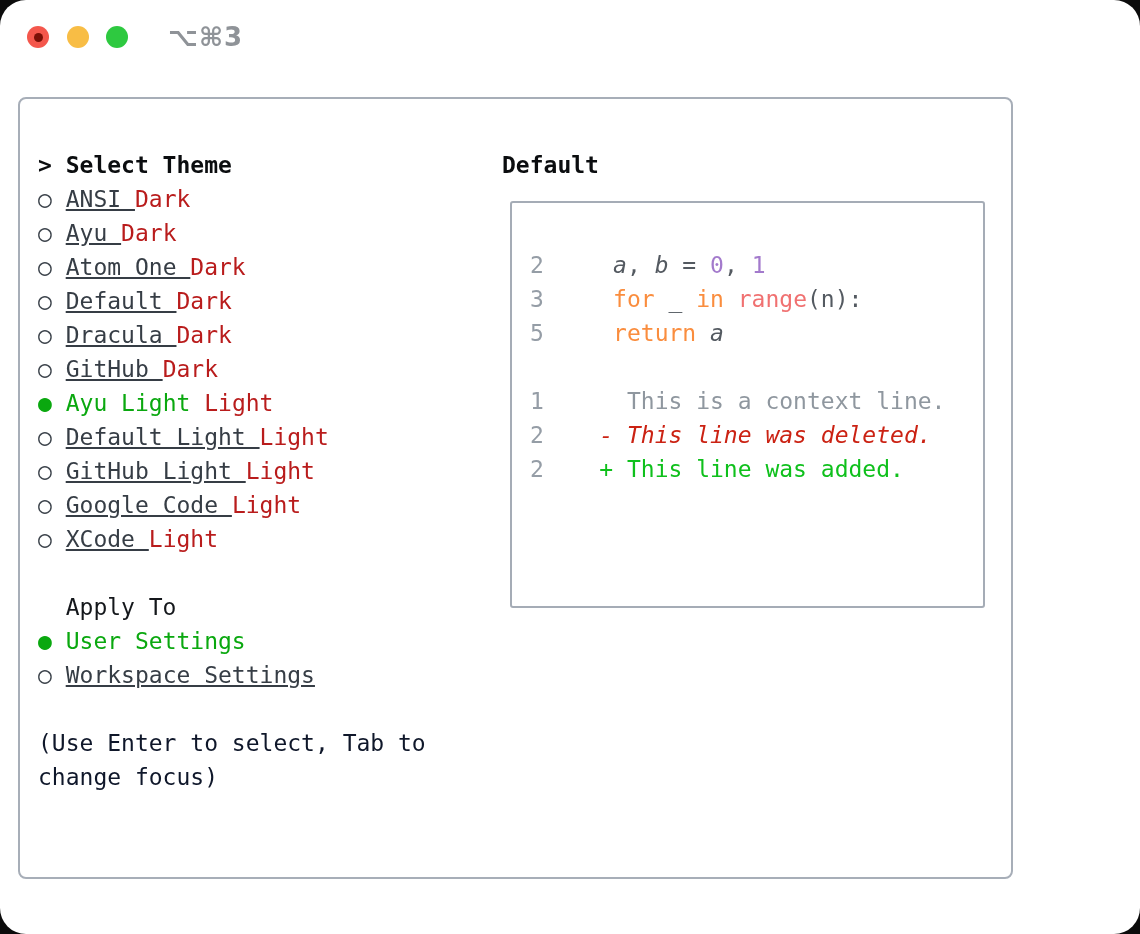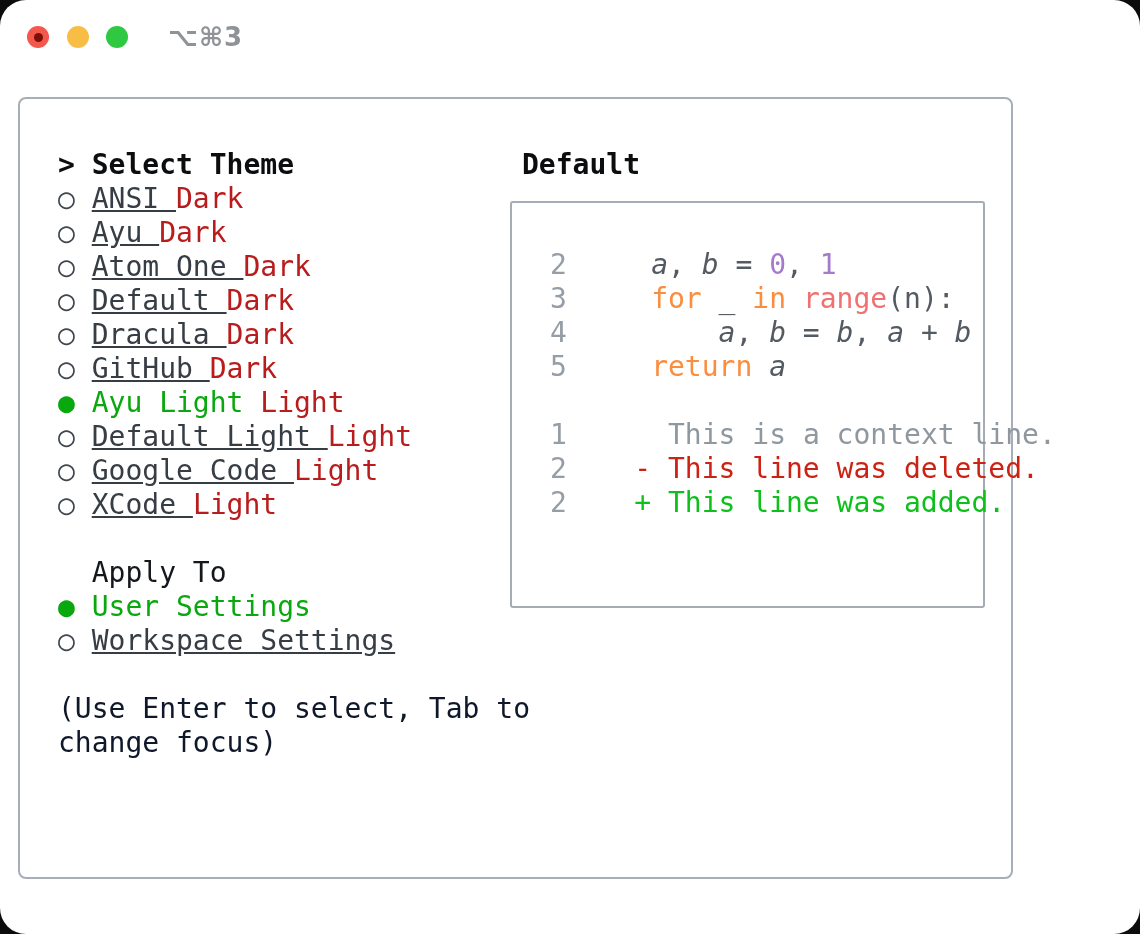--- a/index.html
+++ b/index.html
@@ -36,21 +36,21 @@
   .panel {
     position:absolute; left:18px; top:97px;
     width:995px; height:782px;
     box-sizing:border-box;
     border:2px solid #a7aeb8;
     border-radius:8px;
     background:#ffffff;
   }
   .row {
     white-space:pre;
-    font-size:28px; line-height:34px; height:34px;margin-left:20px;
+    font-size:23px; line-height:34px; height:34px;
   }
   .left-col { position:absolute; left:18px; top:49px; }
   .preview-label {
     position:absolute; left:482px; top:49px;
     font-weight:bold; color:#0b0d0f;
   }
   .preview-box {
     position:absolute; left:490px; top:102px;
     width:475px; height:407px;
     box-sizing:border-box;
@@ -68,21 +68,21 @@
   .s-sel     { color:#0aa80f; }
   .s-hint    { color:#0f172a; }
   .s-num     { color:#959da6; }
   .s-kw      { color:#fa8d3e; }
   .s-fn      { color:#399ee6; }
   .s-builtin { color:#f07171; }
   .s-lit     { color:#a37acc; }
   .s-def     { color:#545a61; }
   .s-var     { color:#545a61; font-style:italic; }
   .s-ctx     { color:#8f979f; }
-  .s-del     { color:#cb2213; }
+  .s-del     { color:#cb2213;font-style:italic; }
   .s-add     { color:#0fc01c; }
 </style>
 </head>
 <body>
 
 <div class="window">
 
   <div class="titlebar">
     <span class="tl red">
         <span class="dot"></span>
@@ -97,38 +97,38 @@
     <div class="left-col">
       <div class="row"><span class="s-hdr">&gt; Select Theme</span></div>
       <div class="row"><span class="s-mark">○ </span><span class="s-name">ANSI </span><span class="s-tag">Dark</span></div>
       <div class="row"><span class="s-mark">○ </span><span class="s-name">Ayu </span><span class="s-tag">Dark</span></div>
       <div class="row"><span class="s-mark">○ </span><span class="s-name">Atom One </span><span class="s-tag">Dark</span></div>
       <div class="row"><span class="s-mark">○ </span><span class="s-name">Default </span><span class="s-tag">Dark</span></div>
       <div class="row"><span class="s-mark">○ </span><span class="s-name">Dracula </span><span class="s-tag">Dark</span></div>
       <div class="row"><span class="s-mark">○ </span><span class="s-name">GitHub </span><span class="s-tag">Dark</span></div>
       <div class="row selected"><span class="s-sel">● </span><span class="s-sel">Ayu Light </span><span class="s-tag">Light</span></div>
       <div class="row"><span class="s-mark">○ </span><span class="s-name">Default Light </span><span class="s-tag">Light</span></div>
+      <div class="row"><span class="s-mark">○ </span><span class="s-name">GitHub Light </span><span class="s-tag">Light</span></div>
       <div class="row"><span class="s-mark">○ </span><span class="s-name">Google Code </span><span class="s-tag">Light</span></div>
       <div class="row"><span class="s-mark">○ </span><span class="s-name">XCode </span><span class="s-tag">Light</span></div>
       <div class="row"></div>
       <div class="row"><span class="s-hdr2">  Apply To</span></div>
       <div class="row selected"><span class="s-sel">● </span><span class="s-sel">User Settings</span></div>
       <div class="row"><span class="s-mark">○ </span><span class="s-name">Workspace Settings</span></div>
       <div class="row"></div>
       <div class="row"><span class="s-hint">(Use Enter to select, Tab to</span></div>
       <div class="row"><span class="s-hint">change focus)</span></div>
     </div>
 
     <div class="row preview-label">Default</div>
 
     <div class="preview-box">
       <div class="code-col">
         <div class="row"><span class="s-num">2 </span><span class="s-def">    </span><span class="s-var">a</span><span class="s-def">, </span><span class="s-var">b</span><span class="s-def"> = </span><span class="s-lit">0</span><span class="s-def">, </span><span class="s-lit">1</span></div>
         <div class="row"><span class="s-num">3 </span><span class="s-def">    </span><span class="s-kw">for</span><span class="s-def"> _ </span><span class="s-kw">in</span><span class="s-def"> </span><span class="s-builtin">range</span><span class="s-def">(n):</span></div>
-        <div class="row"><span class="s-num">4 </span><span class="s-def">        </span><span class="s-var">a</span><span class="s-def">, </span><span class="s-var">b</span><span class="s-def"> = </span><span class="s-var">b</span><span class="s-def">, </span><span class="s-var">a</span><span class="s-def"> + </span><span class="s-var">b</span></div>
         <div class="row"><span class="s-num">5 </span><span class="s-def">    </span><span class="s-kw">return</span><span class="s-def"> </span><span class="s-var">a</span></div>
         <div class="row"></div>
         <div class="row"><span class="s-num">1</span><span class="s-def">      </span><span class="s-ctx">This is a context line.</span></div>
         <div class="row"><span class="s-num">2</span><span class="s-def">    </span><span class="s-del">- This line was deleted.</span></div>
         <div class="row"><span class="s-num">2</span><span class="s-def">    </span><span class="s-add">+ This line was added.</span></div>
       </div>
     </div>
 
   </div>
 </div>

